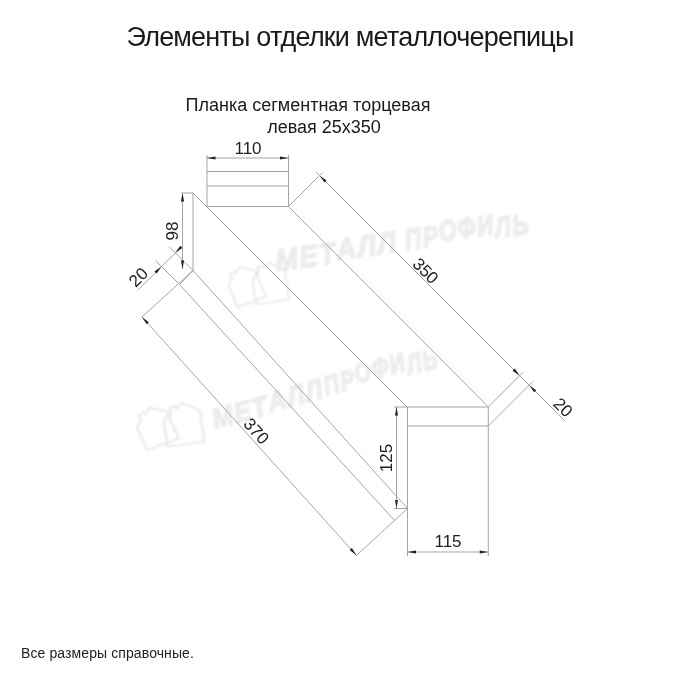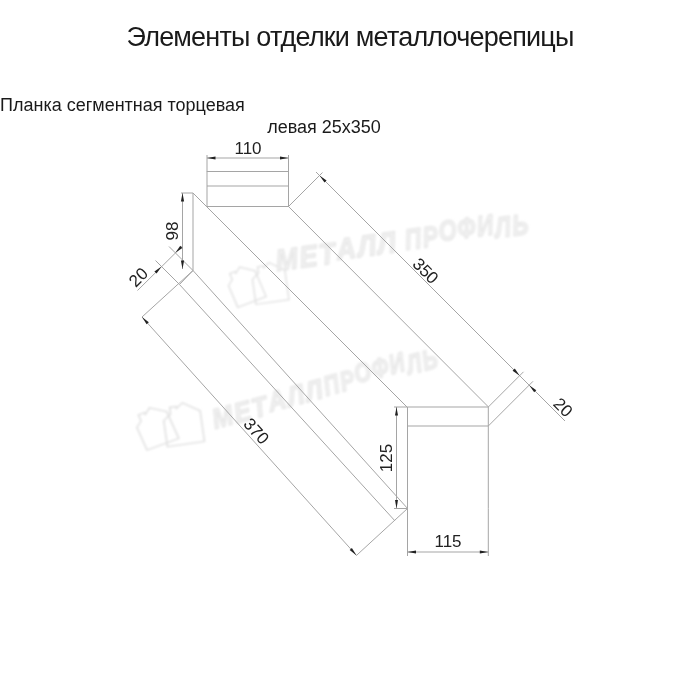--- a/index.html
+++ b/index.html
@@ -1,20 +1,20 @@
 <!DOCTYPE html>
 <html><head>
 <meta charset="utf-8">
 <style>
   html,body{margin:0;padding:0;background:#fff;}
   #page{position:relative;width:700px;height:700px;background:#fff;overflow:hidden;
         font-family:"Liberation Sans", sans-serif;border-radius:17px;}
   .title{position:absolute;left:0;top:21.5px;width:700px;text-align:center;
          font-size:27px;color:#1a1a1a;letter-spacing:-0.8px;}
-  .sub1{position:absolute;left:0;top:95px;width:616px;text-align:left;
+  .sub1{position:absolute;left:0;top:95px;width:616px;text-align:center;
         font-size:18px;color:#1a1a1a;}
   .sub2{position:absolute;left:0;top:117px;width:648px;text-align:center;
         font-size:18px;color:#1a1a1a;}
   .foot{position:absolute;left:21px;color:#222;font-size:14px;letter-spacing:0.1px;}
 </style>
 </head>
 <body>
 <div id="page">
   <div class="title">Элементы отделки металлочерепицы</div>
   <div class="sub1">Планка сегментная торцевая</div>
@@ -126,13 +126,14 @@
       <text x="448" y="547" text-anchor="middle">115</text>
       <text transform="translate(177.5,231) rotate(-90)" text-anchor="middle">98</text>
       <text transform="translate(392,458) rotate(-90)" text-anchor="middle">125</text>
       <text transform="translate(421.5,275) rotate(45)" text-anchor="middle">350</text>
       <text transform="translate(252,435) rotate(48)" text-anchor="middle">370</text>
       <text transform="translate(142.4,281.3) rotate(-45)" text-anchor="middle">20</text>
       <text transform="translate(559,411.5) rotate(45)" text-anchor="middle">20</text>
     </g>
   </svg>
 
+  <div class="foot" style="top:645px">Все размеры справочные.</div>
 </div>
 
 </body></html>

